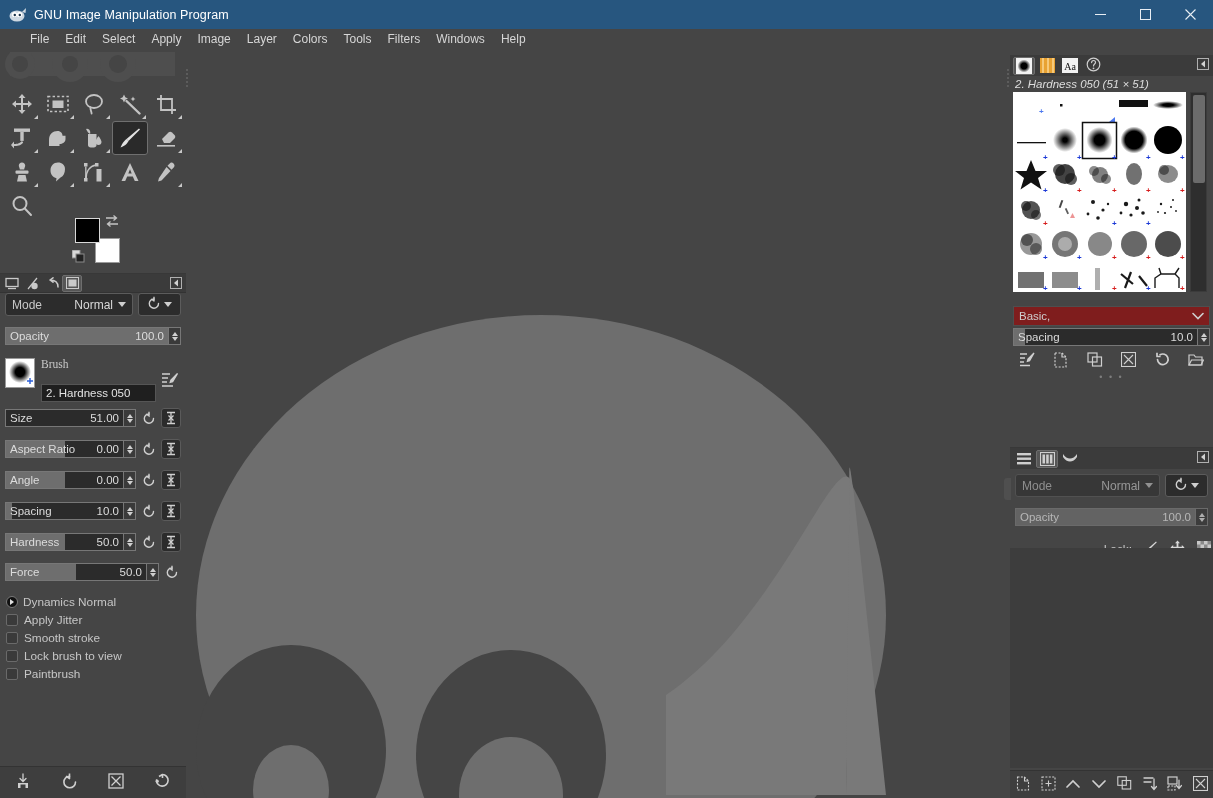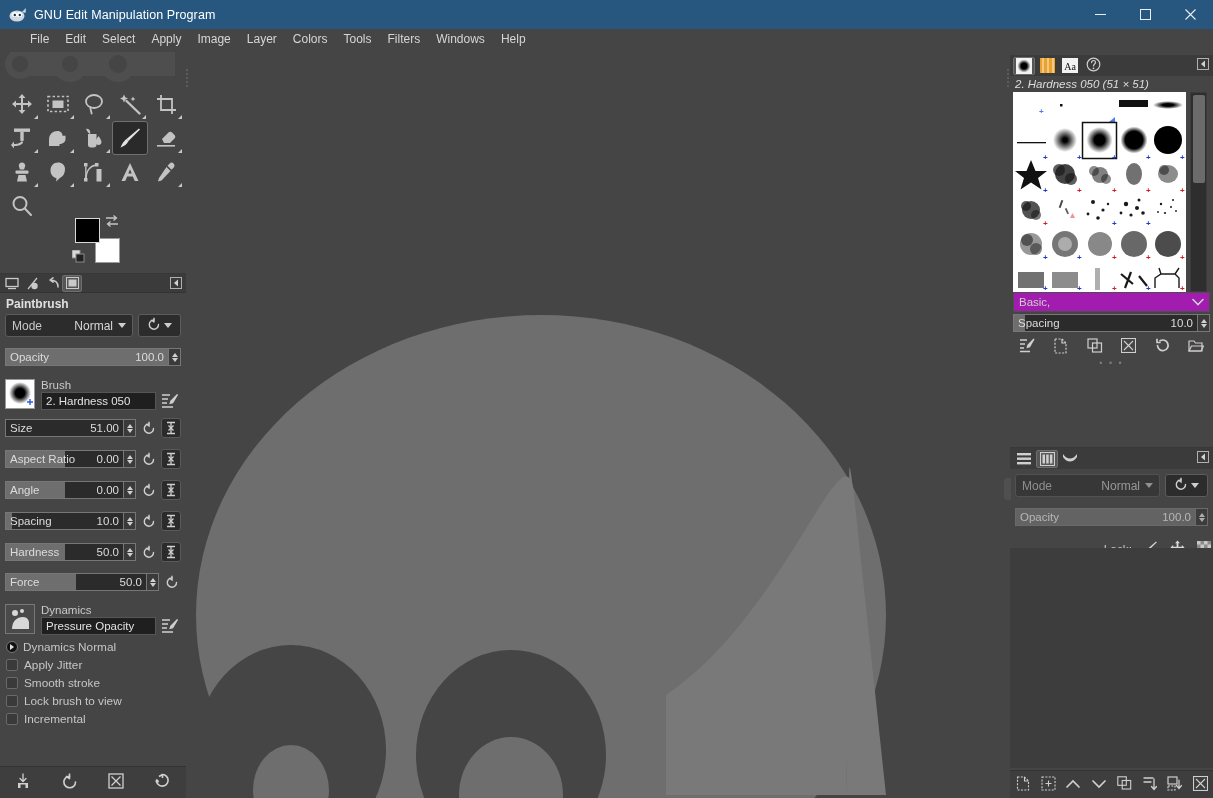--- a/index.html
+++ b/index.html
@@ -107,21 +107,21 @@
   .spin i.up { border-bottom: 4px solid #d0d0d0; margin-bottom: 1px; }
   .spin i.dn { border-top: 4px solid #d0d0d0; }
 
   .resetico { width: 18px; height: 18px; display: flex; align-items: center; justify-content: center; margin-left: 4px; }
   .linkbtn { width: 20px; height: 20px; background: #2b2b2b; border: 1px solid #5a5a5a; border-radius: 3px;
              display: flex; align-items: center; justify-content: center; margin-left: 3px; }
 
   .brushrow { display: flex; align-items: flex-start; padding: 2px 5px 0 5px; }
   .brush-thumb { width: 30px; height: 30px; background: #fff; border: 1px solid #999; position: relative; }
   .brush-col { margin-left: 6px; flex: 1; }
-  .brush-cap { font-size: 11.5px; color: #c8c8c8; margin-bottom: 1px; }
+  .brush-cap { font-size: 11.5px; color: #c8c8c8; margin-bottom: 14px; font-family: Liberation Serif, serif; }
   .brush-field { background: #1f1f1f; border: 1px solid #555; height: 18px; display: flex; align-items: center;
                  padding-left: 4px; font-size: 11.5px; color: #e2e2e2; }
   .editico { width: 22px; height: 22px; display: flex; align-items: center; justify-content: center; margin-left: 3px; margin-top: 11px; }
 
   .expander { display: flex; align-items: center; padding: 3px 5px 2px 6px; }
   .exp-arrow { width: 12px; height: 12px; border-radius: 50%; background: #111; border: 1px solid #777;
                display: flex; align-items: center; justify-content: center; margin-right: 5px; }
   .check { display: flex; align-items: center; padding: 2px 5px 2px 6px; }
   .cbox { width: 12px; height: 12px; background: #3a3a3a; border: 1px solid #6a6a6a; border-radius: 2px; margin-right: 6px; }
   .ctext { font-size: 11.8px; color: #c6c6c6; }
@@ -146,21 +146,21 @@
   .filterbar .ph { font-style: italic; color: #8d8d8d; font-size: 11.5px; }
   .filterbar .chev2 { margin-left: auto; }
 
   .brushname { padding: 2px 12px 2px 5px; font-style: italic; font-size: 11.5px; color: #dedede; }
 
   .gridwrap { position: relative; margin: 0 3px; height: 200px; display: flex; }
   .bgrid { background: #fff; width: 173px; height: 200px; position: relative; overflow: hidden; }
   .sbar { width: 17px; height: 200px; background: #2e2e2e; border: 1px solid #3b3b3b; position: relative; margin-left: 4px; }
   .sthumb { position: absolute; left: 2px; top: 2px; width: 12px; height: 88px; background: #6b6b6b; border-radius: 2px; }
 
-  .basiccombo { margin: 0 3px 0 3px; height: 20px; background: #a21caf; border: 1px solid #4e4e4e;
+  .basiccombo { margin: 14px 3px 0 3px; height: 20px; background: #7f1d1d; border: 1px solid #4e4e4e;
                 display: flex; align-items: center; padding: 0 5px; font-size: 11.5px; color: #cecece; }
   .bspace { margin: 2px 3px 0 3px; display: flex; align-items: center; }
   .btoolrow { display: flex; align-items: center; justify-content: space-around; height: 26px; margin-top: 2px; }
   .btoolrow .bi { width: 26px; height: 22px; display: flex; align-items: center; justify-content: center; border-radius: 3px; }
   .gripdots { text-align: center; color: #7d7d7d; font-size: 9px; letter-spacing: 2px; line-height: 6px; height: 8px; }
 
   .layer-dock { position: absolute; left: 0; top: 392px; width: 203px; height: 351px; background: #454545; border-top: 1px solid #383838; }
   .lockrow { display: flex; align-items: center; padding: 4px 0 0 6px; gap: 9px; justify-content: flex-end; }
   .lockico { width: 18px; height: 16px; display: flex; align-items: center; justify-content: center; }
   .layer-list { position: absolute; left: 0; top: 100px; right: 0; bottom: 30px; background: #3d3d3d; }
@@ -179,21 +179,21 @@
     <div class="title-icon">
       <svg width="18" height="16" viewBox="0 0 18 16">
         <ellipse cx="8" cy="9" rx="7.5" ry="5.5" fill="#cdd8e2"></ellipse>
         <path d="M13 5 L17 1 L16.5 6 Z" fill="#cdd8e2"></path>
         <circle cx="5.5" cy="7.5" r="2.6" fill="#fff"></circle>
         <circle cx="10.5" cy="7.5" r="2.6" fill="#fff"></circle>
         <circle cx="5.8" cy="8" r="1.2" fill="#18324a"></circle>
         <circle cx="10.8" cy="8" r="1.2" fill="#18324a"></circle>
       </svg>
     </div>
-    <div class="title-text">GNU Edit Manipulation Program</div>
+    <div class="title-text">GNU Image Manipulation Program</div>
     <div class="winbtns">
       <div class="winbtn">
         <svg width="11" height="11" viewBox="0 0 11 11">
             <rect x="0" y="5" width="11" height="1" fill="#e8eef4"></rect>
           </svg>
       </div>
       <div class="winbtn">
         <svg width="11" height="11" viewBox="0 0 11 11">
             <rect x="0.5" y="0.5" width="10" height="10" fill="none" stroke="#e8eef4"></rect>
           </svg>
@@ -473,21 +473,20 @@
           </svg>
         </div>
         <div class="dockmenu">
           <svg width="12" height="12" viewBox="0 0 12 12">
             <rect x="0.5" y="0.5" width="11" height="11" fill="none" stroke="#b0b0b0"></rect>
             <path d="M8 2.5 L4 6 L8 9.5 Z" fill="#d2d2d2"></path>
           </svg>
         </div>
       </div>
 
-      <div class="opt-title">Paintbrush</div>
 
       <div class="row">
         <div class="combo" style="flex:1;">
           <span class="lbl">Mode</span>
           <span class="val">Normal</span>
           <span class="chev"></span>
         </div>
         <div class="dynbtn" style="margin-left:5px;">
           <span>
             <svg width="14" height="14" viewBox="0 0 14 14" fill="none" stroke="#cfcfcf" stroke-width="1.4">
@@ -672,39 +671,20 @@
             </div>
           <div class="resetico">
             <svg width="14" height="14" viewBox="0 0 14 14" fill="none" stroke="#cfcfcf" stroke-width="1.4">
               <path d="M11.5 7.5 A4.6 4.6 0 1 1 7 3" stroke-linecap="round"></path>
                 <path d="M7 0.8 L7 5 L4.2 3"></path>
             </svg>
           </div>
         </div>
       </div>
 
-      <div class="brushrow" style="margin-top:6px;">
-        <div class="brush-thumb" style="background:#4a4a4a;border:1px solid #777;">
-          <svg width="28" height="28" viewBox="0 0 28 28">
-            <circle cx="9" cy="8" r="3" fill="#d8d8d8"></circle>
-            <circle cx="16" cy="6" r="2" fill="#d8d8d8"></circle>
-            <path d="M6 24 C6 16 11 12 17 12 C21 12 23 15 23 18 L23 24 Z" fill="#d8d8d8"></path>
-          </svg>
-        </div>
-        <div class="brush-col">
-          <div class="brush-cap">Dynamics</div>
-          <div class="brush-field">Pressure Opacity</div>
-        </div>
-        <div class="editico">
-          <svg width="18" height="17" viewBox="0 0 18 17" fill="none" stroke="#cfcfcf" stroke-width="1.4">
-            <path d="M1 2 L9 2 M1 6 L7 6 M1 10 L6 10 M1 14 L12 14"></path>
-            <path d="M16.5 1.5 L10 8 L9.3 10.3 L11.6 9.6 Z" fill="#cfcfcf"></path>
-          </svg>
-        </div>
-      </div>
 
       <div class="expander">
         <span class="exp-arrow">
           <svg width="6" height="6" viewBox="0 0 6 6">
               <path d="M1 0 L5 3 L1 6 Z" fill="#e0e0e0"></path>
             </svg>
         </span>
         <span class="ctext">Dynamics Normal</span>
       </div>
 
@@ -715,21 +695,21 @@
       <div class="check">
         <span class="cbox"></span>
         <span class="ctext">Smooth stroke</span>
       </div>
       <div class="check">
         <span class="cbox"></span>
         <span class="ctext">Lock brush to view</span>
       </div>
       <div class="check">
         <span class="cbox"></span>
-        <span class="ctext">Incremental</span>
+        <span class="ctext">Paintbrush</span>
       </div>
 
       <div class="opts-bottom">
         <div class="bi">
           <span>
             <svg width="16" height="16" viewBox="0 0 16 16" fill="none" stroke="#d0d0d0" stroke-width="1.3">
               <path d="M8 1 L8 8 M5 5.5 L8 8.5 L11 5.5" stroke-linecap="round"></path>
               <rect x="3" y="10" width="10" height="5" fill="#d0d0d0" stroke="none"></rect>
               <rect x="5.5" y="11.5" width="5" height="3.5" fill="#3e3e3e" stroke="none"></rect>
             </svg>

